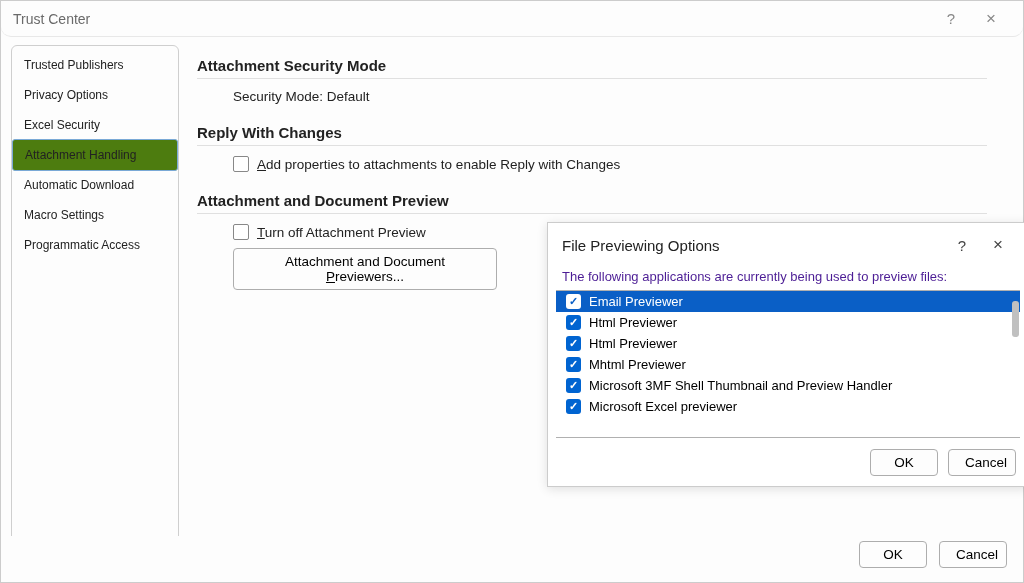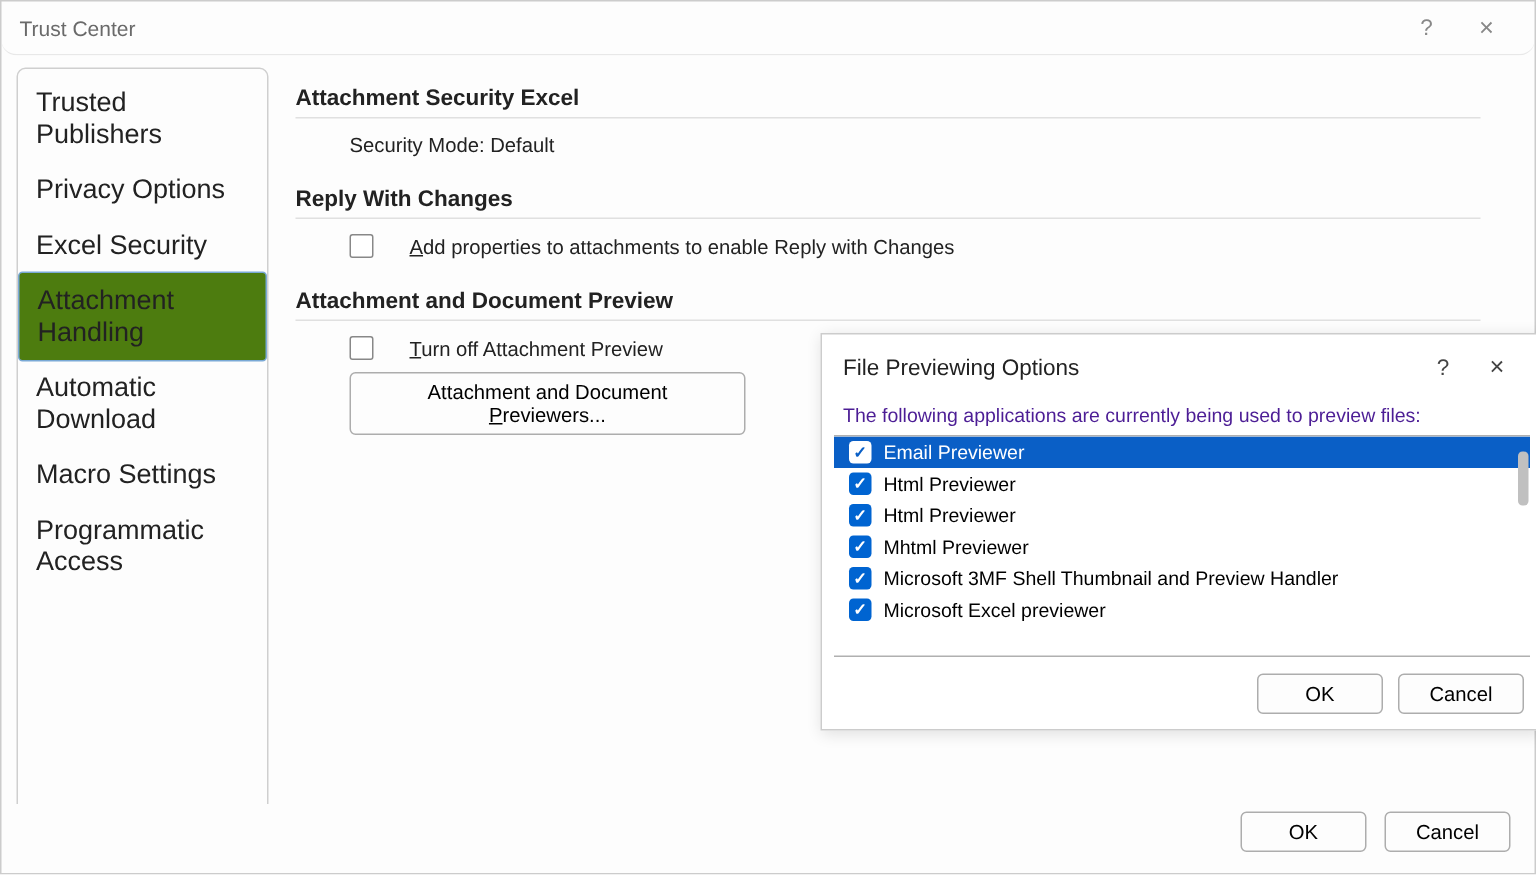--- a/index.html
+++ b/index.html
@@ -50,21 +50,21 @@
     }
     .sidebar {
       width: 168px;
       border: 1px solid #cfcfcf;
       border-radius: 6px;
       padding: 4px 0;
       height: 498px;
     }
     .sidebar-item {
       padding: 8px 12px;
-      font-size: 18px;
+      font-size: 12px;
       color: #222;
       cursor: default;
     }
     .sidebar-item.selected {
       background: #4d7c0f;
       border: 1px solid #7aa9d6;
       border-radius: 3px;
       margin: -1px 0;
     }
     .content {
@@ -83,21 +83,21 @@
     }
     .section-body {
       padding-left: 36px;
       font-size: 13.5px;
       color: #222;
       margin-bottom: 20px;
     }
     .checkbox-row {
       display: flex;
       align-items: center;
-      gap: 24px;
+      gap: 8px;
       margin-bottom: 8px;
     }
     .chk {
       width: 16px;
       height: 16px;
       border: 1px solid #888;
       border-radius: 2px;
       background: #fff;
       display: inline-flex;
       align-items: center;
@@ -116,21 +116,21 @@
     }
     .btn.wide { width: 264px; text-align: center; }
     .footer {
       height: 46px;
       display: flex;
       align-items: center;
       justify-content: flex-end;
       gap: 12px;
       padding: 0 16px 10px 0;
     }
-    .btn.fixed-w { width: 84px; text-align: center; }
+    .btn.fixed-w { width: 68px; text-align: center; }
 
     
     .inner-dialog {
       position: absolute;
       left: 546px;
       top: 221px;
       width: 482px;
       height: 265px;
       background: #ffffff;
       border: 1px solid #cccccc;
@@ -230,21 +230,21 @@
       <div class="sidebar-item"><span>Trusted Publishers</span></div>
       <div class="sidebar-item"><span>Privacy Options</span></div>
       <div class="sidebar-item"><span>Excel Security</span></div>
       <div class="sidebar-item selected"><span>Attachment Handling</span></div>
       <div class="sidebar-item"><span>Automatic Download</span></div>
       <div class="sidebar-item"><span>Macro Settings</span></div>
       <div class="sidebar-item"><span>Programmatic Access</span></div>
     </div>
 
     <div class="content">
-      <div class="section-heading">Attachment Security Excel</div>
+      <div class="section-heading">Attachment Security Mode</div>
       <div class="section-body">
         <span>Security Mode: Default</span>
       </div>
 
       <div class="section-heading">Reply With Changes</div>
       <div class="section-body">
         <div class="checkbox-row">
           <span class="chk"></span>
           <span><u>A</u><span>dd properties to attachments to enable Reply with Changes</span></span>
         </div>

